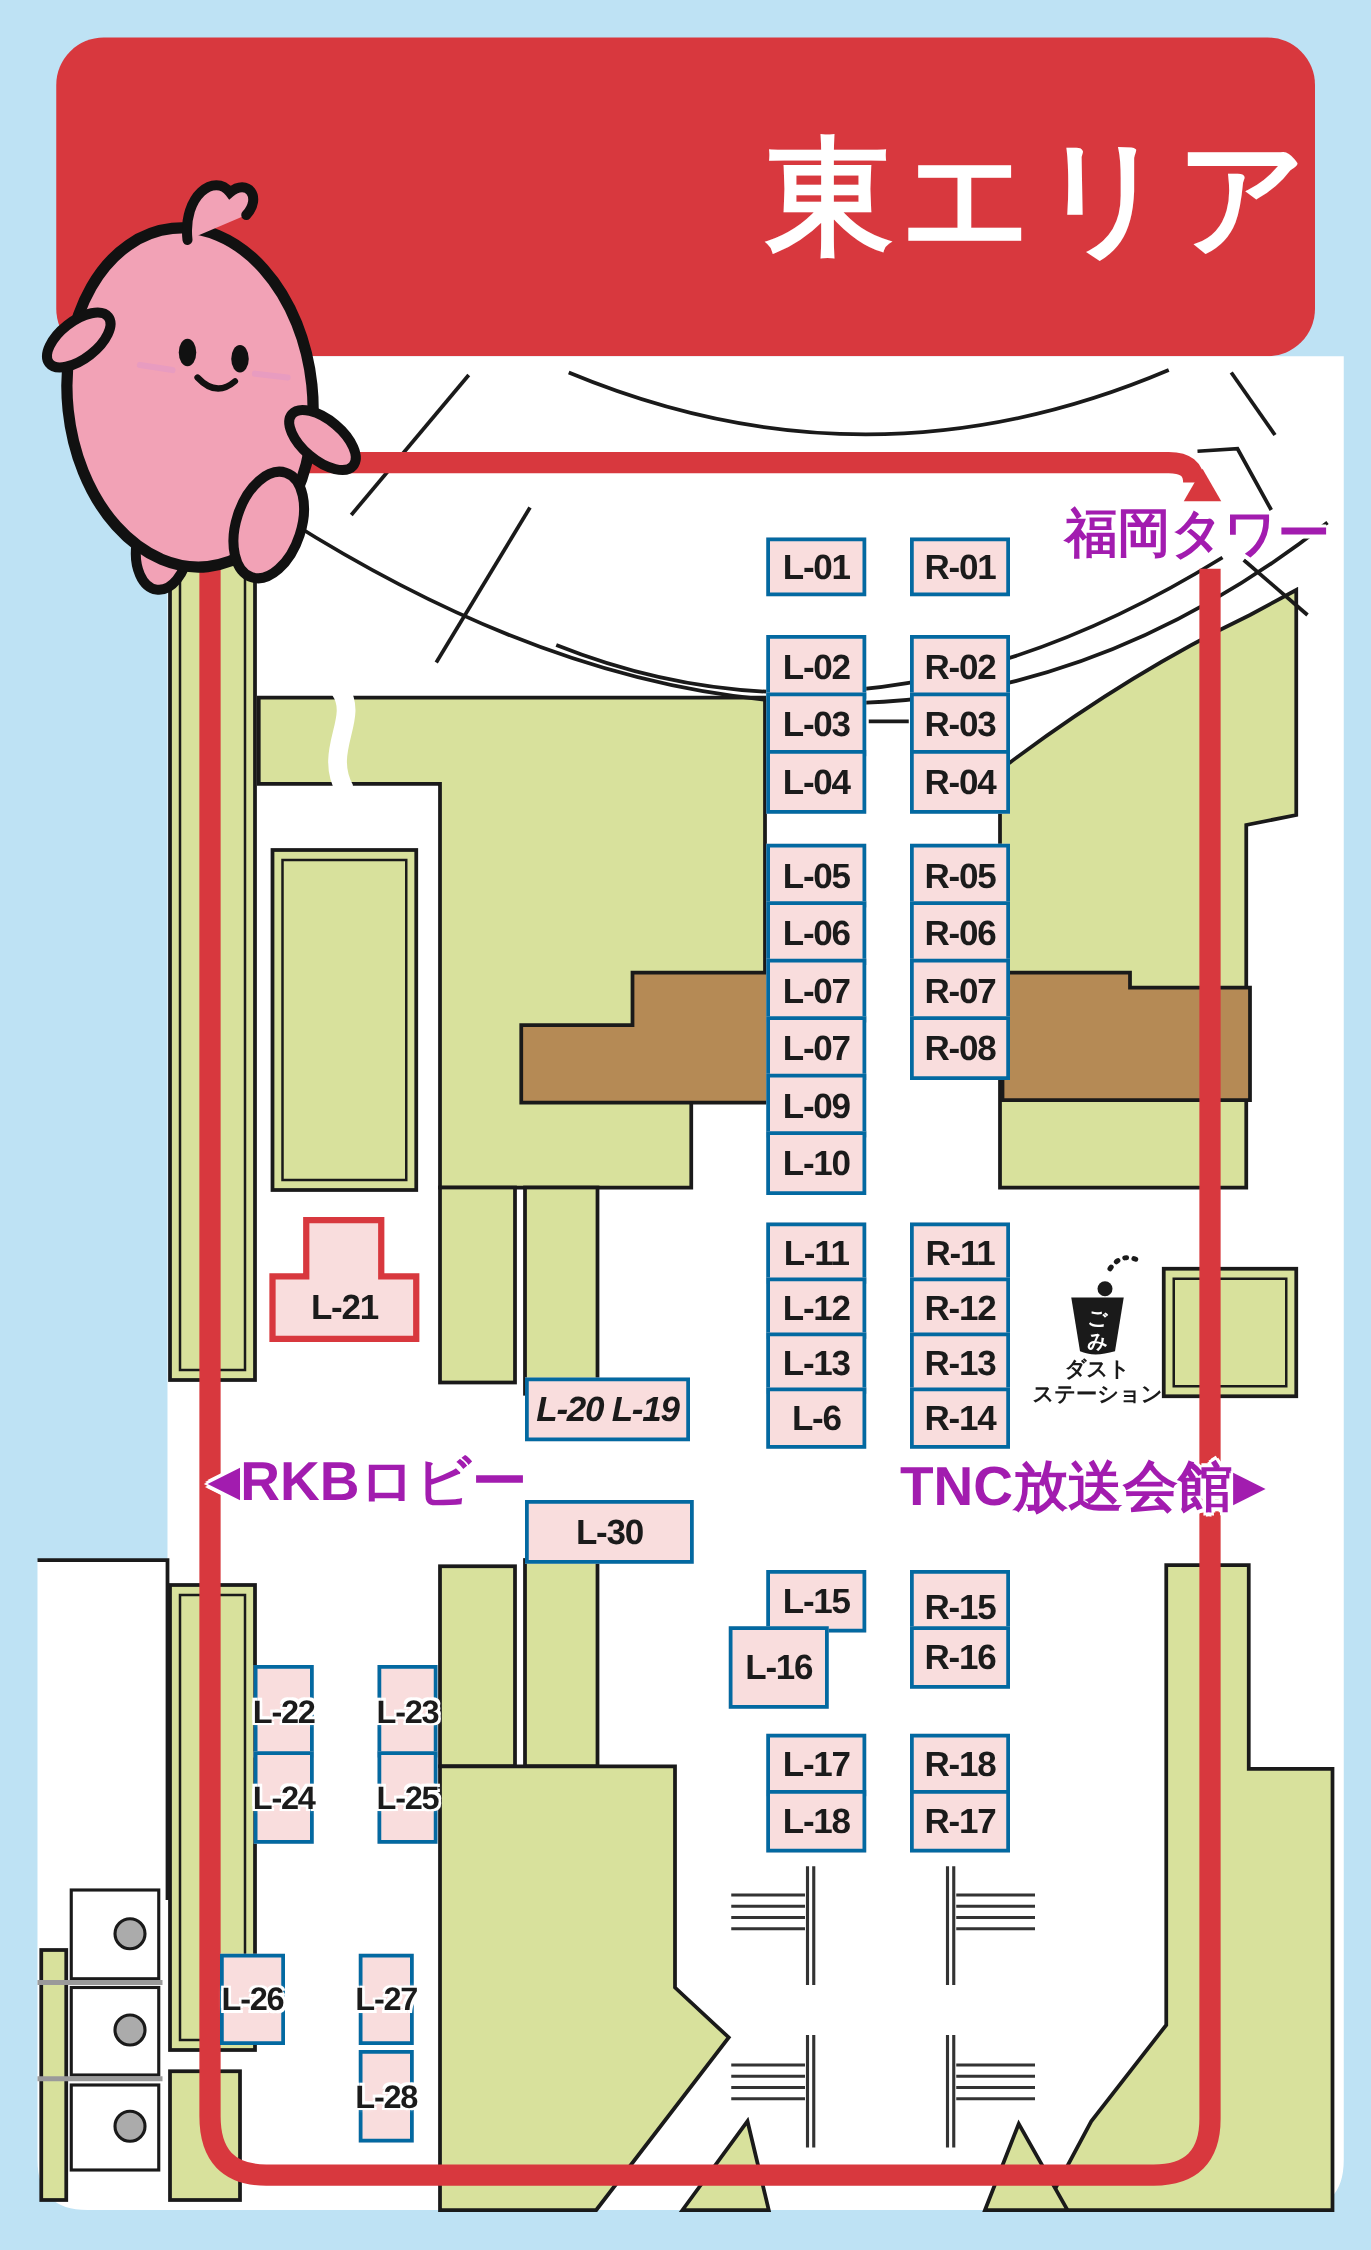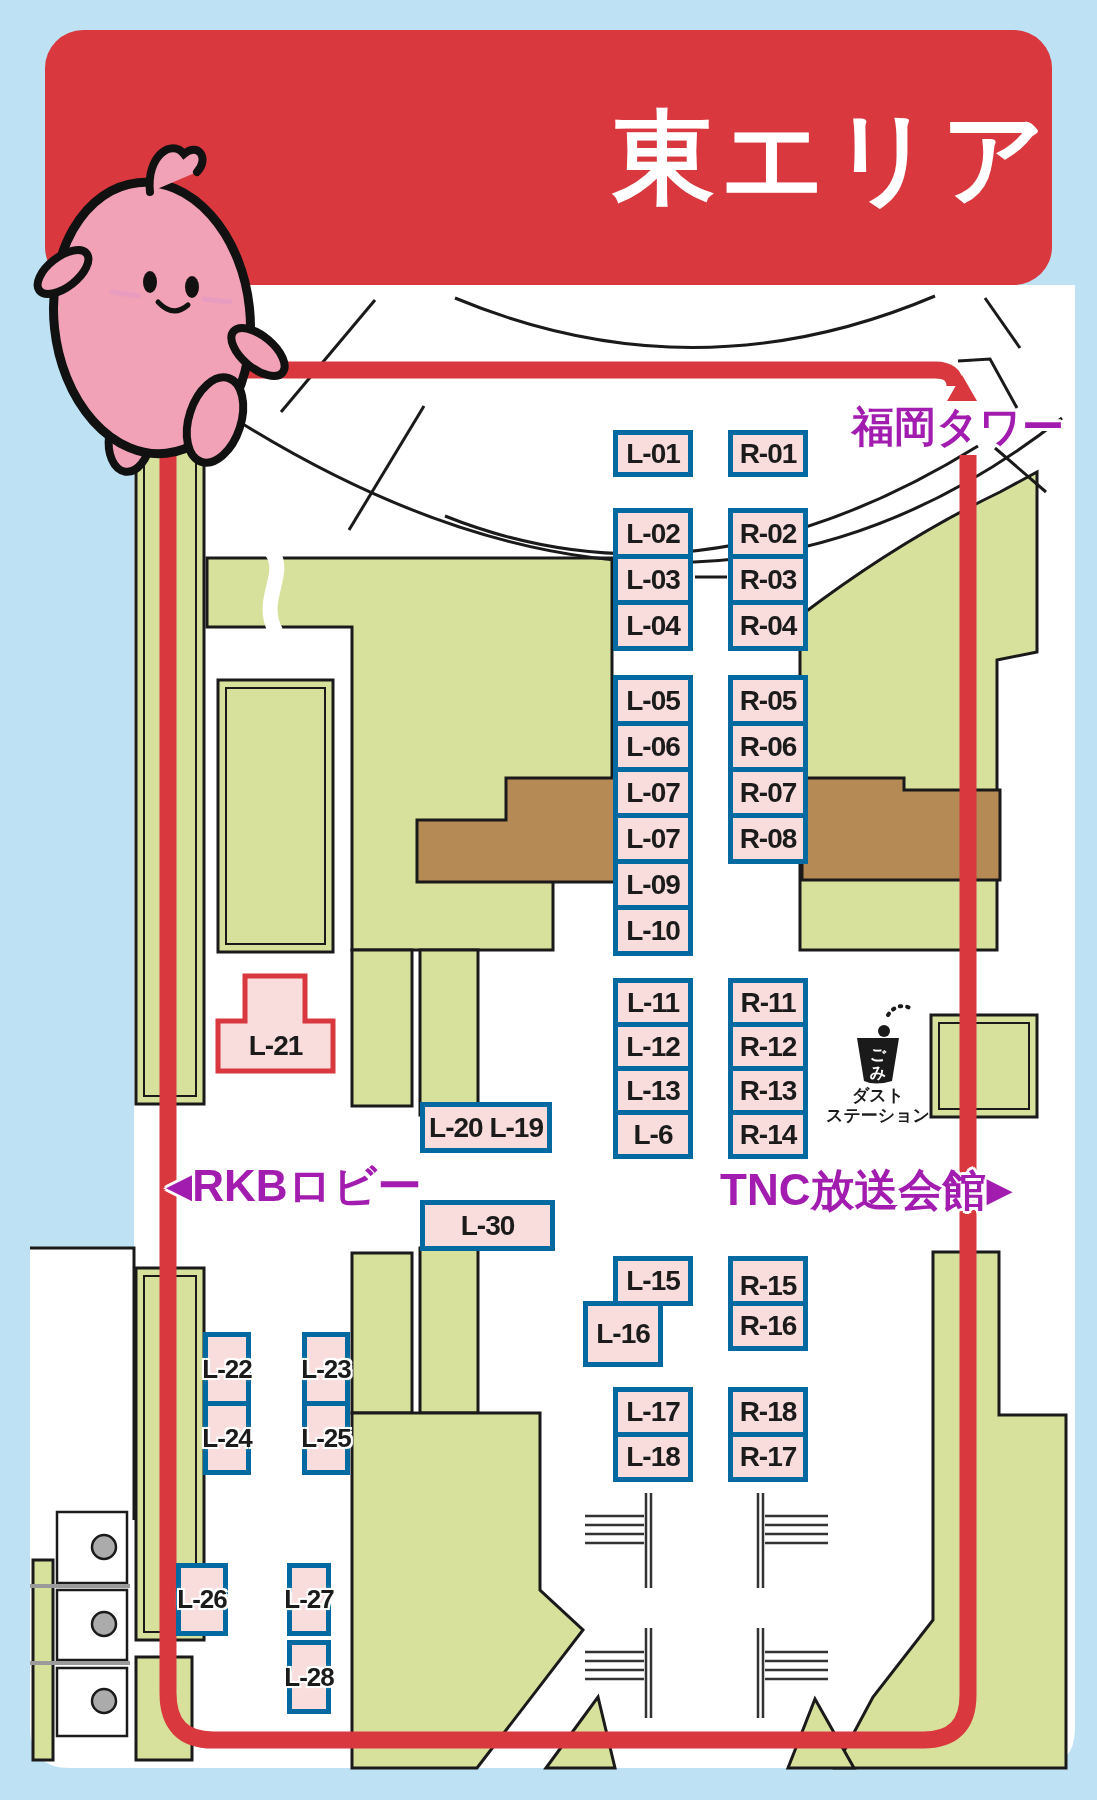--- a/index.html
+++ b/index.html
@@ -13,21 +13,21 @@
     background:#D8383E;border-radius:38px;
     display:flex;align-items:center;justify-content:flex-end;
   }
   .title{
     color:#ffffff;font-size:102px;font-weight:bold;letter-spacing:6px;line-height:1;
   }
   svg.map{position:absolute;left:0;top:0;}
   .layer{position:absolute;left:0;top:0;width:1097px;height:1800px;}
   .booth{
     position:absolute;box-sizing:border-box;
-    background:#F9DDDD;border:5px solid #0369a1;
+    background:#F9DDDD;border:3px solid #0369a1;
     display:flex;align-items:center;justify-content:center;
     font-weight:bold;font-size:28px;color:#1b1b1b;letter-spacing:-1px;
     white-space:nowrap;
   }
   .booth.small{
     font-size:26px;overflow:visible;
     text-shadow:-2px -2px 0 #fff,2px -2px 0 #fff,-2px 2px 0 #fff,2px 2px 0 #fff,0 0 4px #fff;
   }
   .booth.plain{background:none;border:none;}
   .maplabel{
@@ -191,21 +191,21 @@
     <div class="booth" style="left: 728px; top: 813px; width: 80px; height: 51px;">R-08</div>
     <div class="booth" style="left: 728px; top: 978px; width: 80px; height: 49px;">R-11</div>
     <div class="booth" style="left: 728px; top: 1022px; width: 80px; height: 49px;">R-12</div>
     <div class="booth" style="left: 728px; top: 1066px; width: 80px; height: 49px;">R-13</div>
     <div class="booth" style="left: 728px; top: 1110px; width: 80px; height: 49px;">R-14</div>
     <div class="booth" style="left: 728px; top: 1256px; width: 80px; height: 60px;">R-15</div>
     <div class="booth" style="left: 728px; top: 1301px; width: 80px; height: 50px;">R-16</div>
     <div class="booth" style="left: 728px; top: 1387px; width: 80px; height: 50px;">R-18</div>
     <div class="booth" style="left: 728px; top: 1432px; width: 80px; height: 50px;">R-17</div>
     <div class="booth plain" style="left: 218px; top: 1021px; width: 115px; height: 50px;">L-21</div>
-    <div class="booth" style="left: 420px; top: 1102px; width: 132px; height: 51px;">L-20 L-19</div>
+    <div class="booth" style="left: 420px; top: 1102px; width: 132px; height: 51px; font-style: italic;">L-20 L-19</div>
     <div class="booth" style="left: 420px; top: 1200px; width: 135px; height: 51px;">L-30</div>
     <div class="booth small" style="left: 203px; top: 1332px; width: 48px; height: 74px;">L-22</div>
     <div class="booth small" style="left: 203px; top: 1401px; width: 48px; height: 74px;">L-24</div>
     <div class="booth small" style="left: 302px; top: 1332px; width: 48px; height: 74px;">L-23</div>
     <div class="booth small" style="left: 302px; top: 1401px; width: 48px; height: 74px;">L-25</div>
     <div class="booth small" style="left: 176px; top: 1563px; width: 52px; height: 73px;">L-26</div>
     <div class="booth small" style="left: 287px; top: 1563px; width: 44px; height: 73px;">L-27</div>
     <div class="booth small" style="left: 287px; top: 1640px; width: 44px; height: 74px;">L-28</div>
   </div>
 

